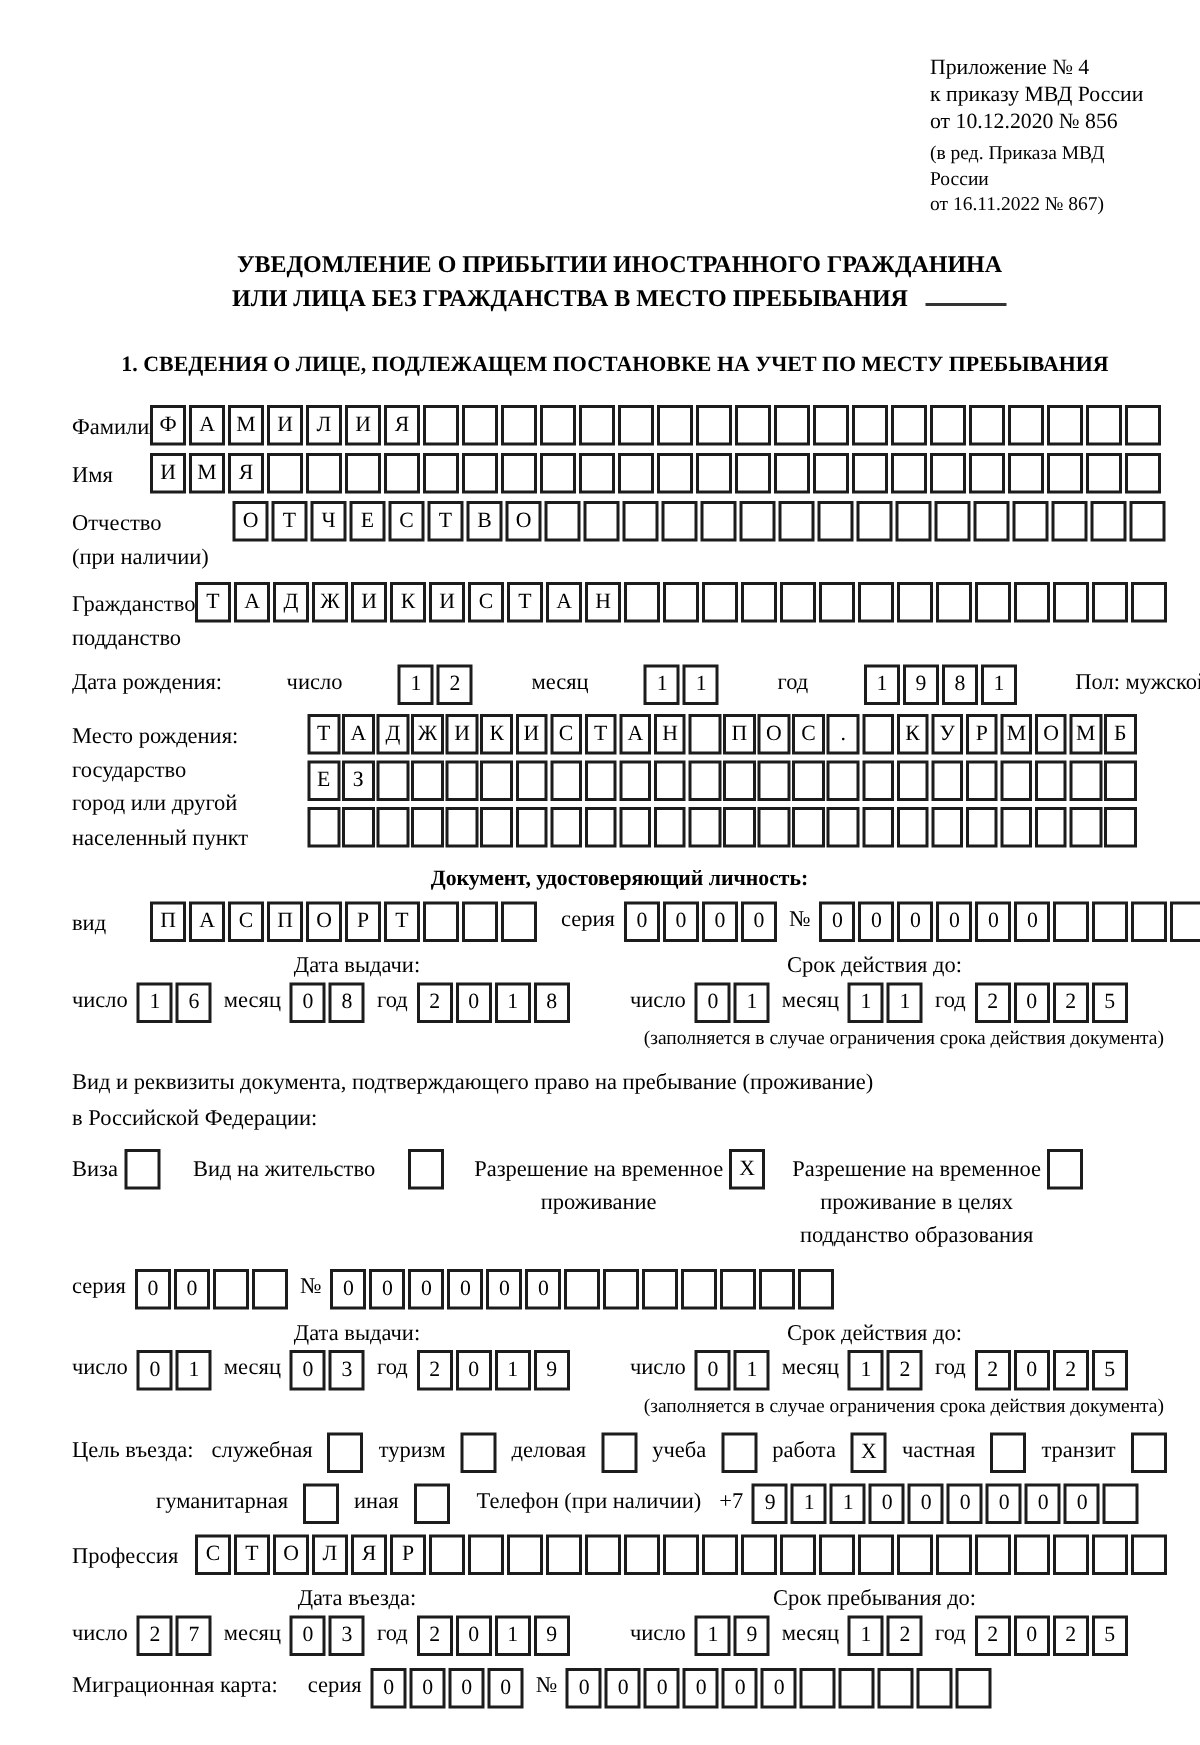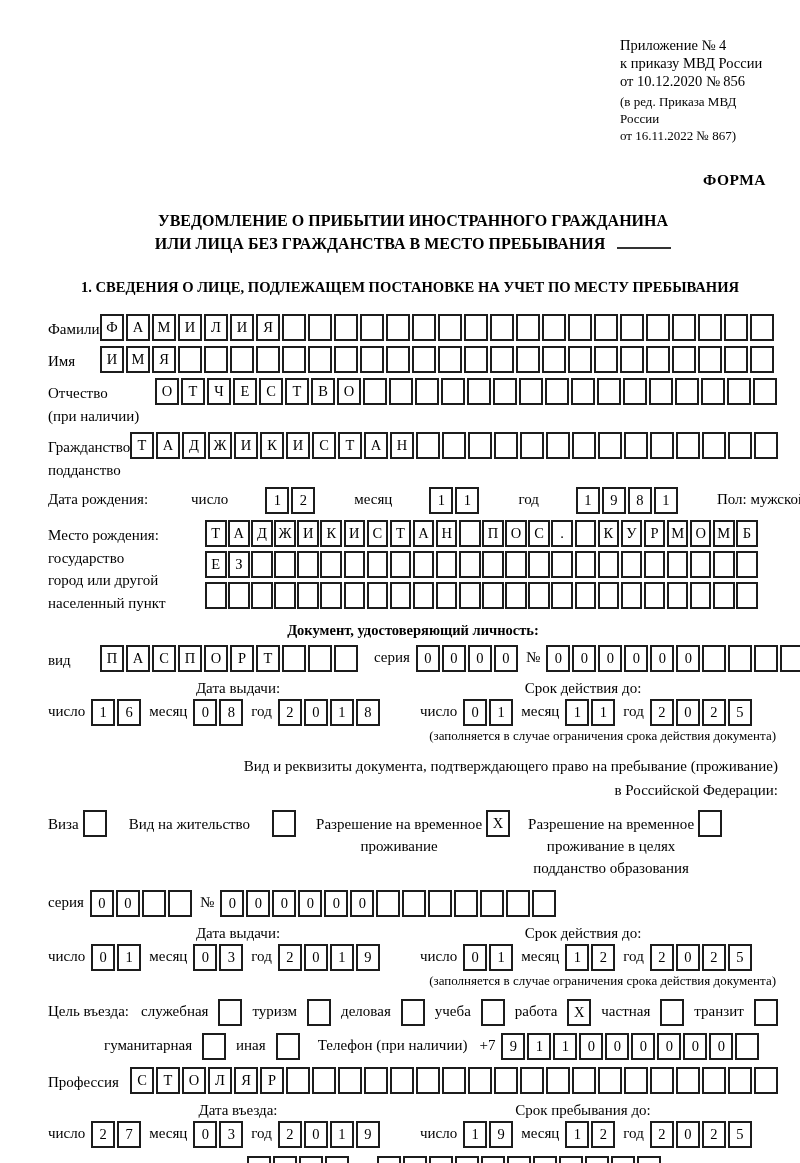--- a/index.html
+++ b/index.html
@@ -49,42 +49,41 @@
   .center-bold { text-align: center; font-weight: bold; font-size: 14.5px; margin: 8px 0 6px 0; }
 
   .date-heads { display: flex; margin-top: 8px; }
   .dh-left { width: 380px; text-align: center; }
   .dh-right { width: 310px; text-align: center; }
   .date-row { display: flex; margin-top: 2px; }
   .dgroup { display: flex; align-items: flex-start; }
   .dc-left { width: 372px; }
   .note-right { text-align: right; font-size: 13px; margin: 2px 2px 10px 0; }
 
-  .intro { margin: 6px 0 2px 0; line-height: 1.6; text-align: right; }
+  .intro { margin: 6px 0 2px 0; line-height: 1.6; }
   .permits { display: flex; align-items: flex-start; margin: 8px 0 10px 0; }
   .permit-item { display: flex; align-items: flex-start; margin-right: 10px; }
   .permit-lbl { text-align: center; line-height: 1.45; padding-top: 4px; }
   .purpose-row { display: flex; align-items: flex-start; margin-bottom: 7px; }
   .purpose-row2 { padding-left: 56px; }
 </style>
 </head>
 <body>
 
 <div class="page">
 
   <div class="hdr-block">
     <div class="hdr-line">Приложение № 4</div>
     <div class="hdr-line">к приказу МВД России</div>
     <div class="hdr-line">от 10.12.2020 № 856</div>
     <div class="hdr-sub">
       <div>(в ред. Приказа МВД России</div>
       <div>от 16.11.2022 № 867)</div>
     </div>
   </div>
-  <div class="forma">ФОРМА</div>
 
   <div class="title">
     <div>УВЕДОМЛЕНИЕ О ПРИБЫТИИ ИНОСТРАННОГО ГРАЖДАНИНА</div>
     <div>
       <span>ИЛИ ЛИЦА БЕЗ ГРАЖДАНСТВА В МЕСТО ПРЕБЫВАНИЯ</span><span class="blank-line"></span>
     </div>
   </div>
 
   <div class="sec-head">1. СВЕДЕНИЯ О ЛИЦЕ, ПОДЛЕЖАЩЕМ ПОСТАНОВКЕ НА УЧЕТ ПО МЕСТУ ПРЕБЫВАНИЯ</div>
 

